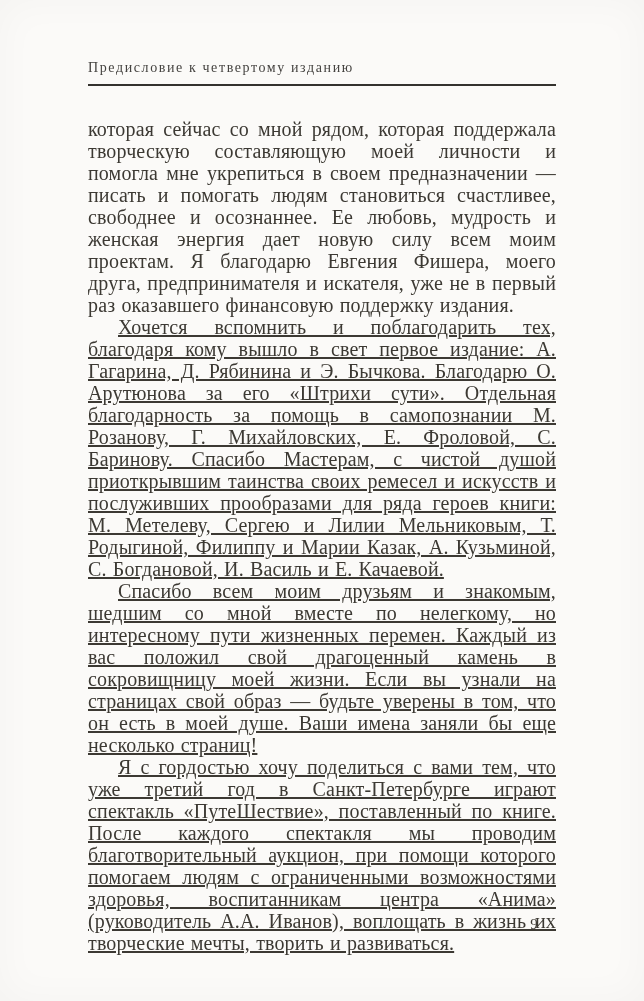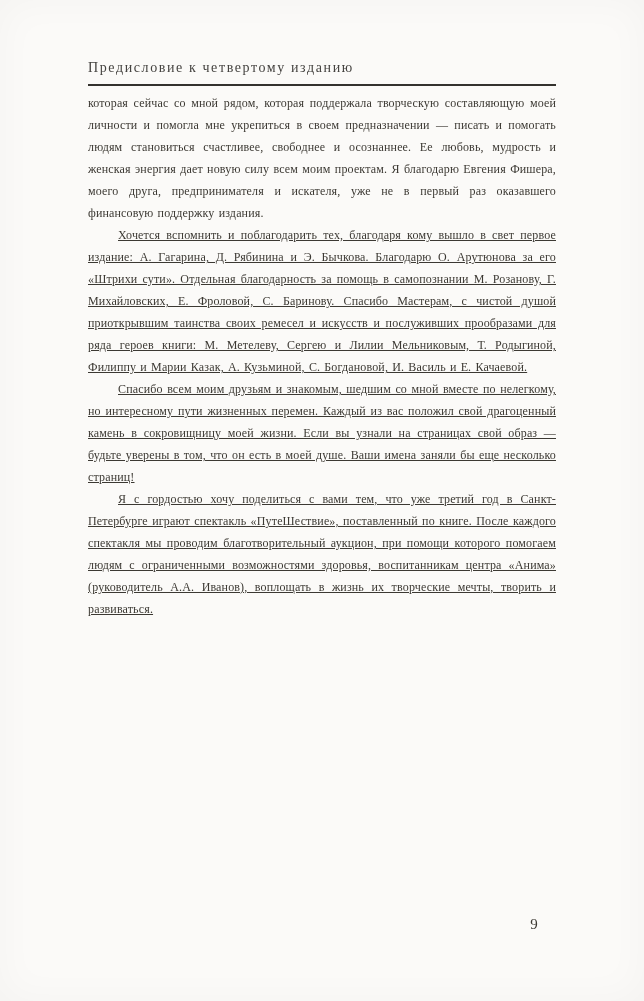--- a/index.html
+++ b/index.html
@@ -30,23 +30,23 @@
     color: #454340;
   }
   .head-rule {
     margin-top: 8px;
     height: 0;
     border-bottom: 2px solid #34322e;
   }
   .body-text {
     position: absolute;
     left: 88px;
-    top: 92px;
+    top: 118px;
     width: 468px;
-    font-size: 12px;
+    font-size: 20px;
     line-height: 22px;
     text-align: justify;
     letter-spacing: 0.15px;
     word-spacing: 1px;
   }
   .para {
     margin: 0;
   }
   .para.indent {
     text-indent: 30px;

